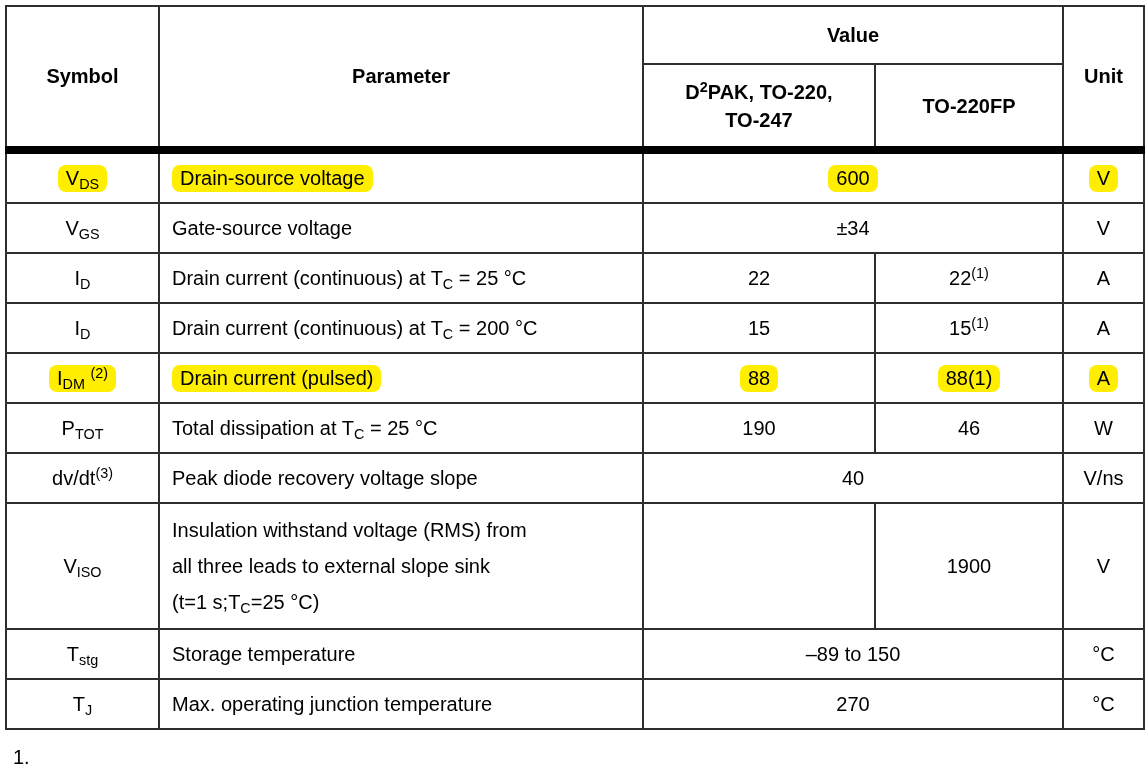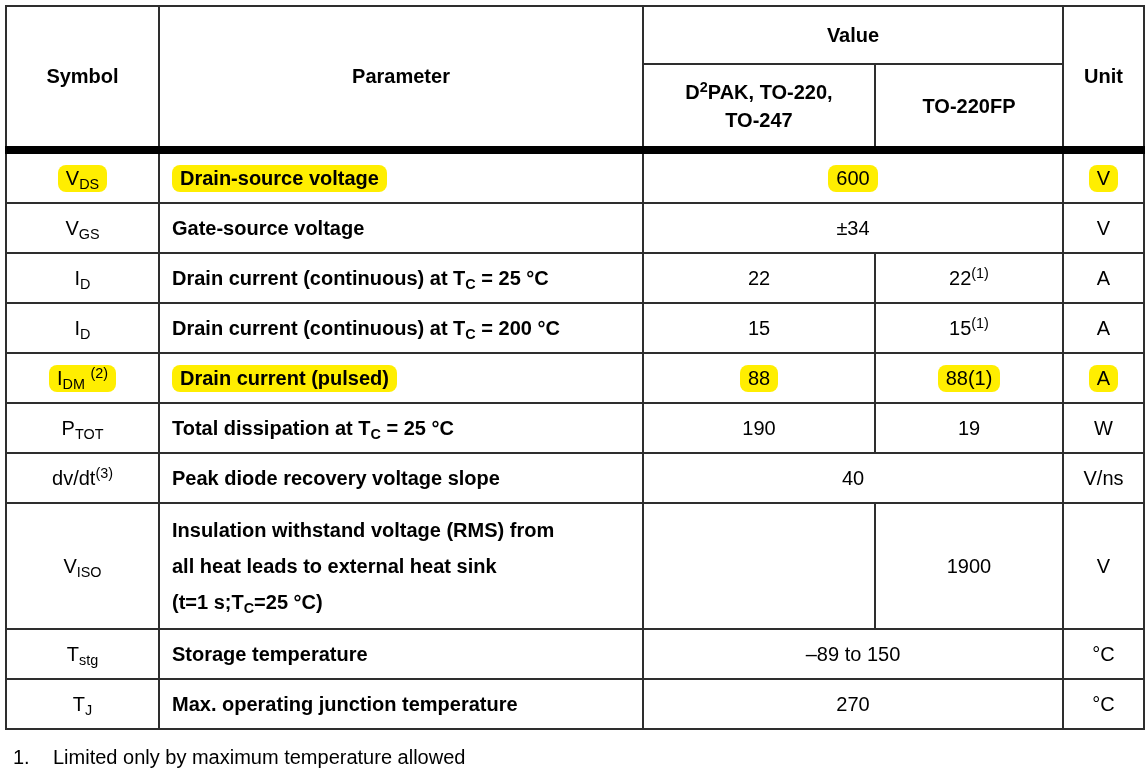--- a/index.html
+++ b/index.html
@@ -39,21 +39,20 @@
   tbody tr.tall { height: 126px; }
   tbody td {
     font-size: 20px;
     text-align: center;
     vertical-align: middle;
   }
   td.param {
     text-align: left;
     padding: 6px 10px 6px 12px;
     line-height: 1.8;
-    font-weight: bold;
   }
   sub {
     font-size: 0.72em;
     vertical-align: baseline;
     position: relative;
     top: 0.30em;
     line-height: 0;
   }
   sup {
     font-size: 0.72em;
@@ -138,34 +137,34 @@
         <td class="param"><span class="hl"><span>Drain current (pulsed)</span></span></td>
         <td><span class="hl"><span>88</span></span></td>
         <td><span class="hl"><span>88(1)</span></span></td>
         <td><span class="hl">A</span></td>
       </tr>
 
       <tr>
         <td><span><span>P</span><sub>TOT</sub></span></td>
         <td class="param"><span><span>Total dissipation at T</span><sub>C</sub><span> = 25 °C</span></span></td>
         <td><span><span>190</span></span></td>
-        <td><span><span>19</span></span></td>
+        <td><span><span>46</span></span></td>
         <td><span>W</span></td>
       </tr>
 
       <tr>
         <td><span><span>dv/dt</span><sup>(3)</sup></span></td>
         <td class="param"><span><span>Peak diode recovery voltage slope</span></span></td>
         <td colspan="2"><span>40</span></td>
         <td><span>V/ns</span></td>
       </tr>
 
       <tr class="tall">
         <td><span><span>V</span><sub>ISO</sub></span></td>
-        <td class="param"><span><span>Insulation withstand voltage (RMS) from</span><br><span>all heat leads to external heat sink</span><br><span>(t=1 s;T</span><sub>C</sub><span>=25 °C)</span></span></td>
+        <td class="param"><span><span>Insulation withstand voltage (RMS) from</span><br><span>all three leads to external slope sink</span><br><span>(t=1 s;T</span><sub>C</sub><span>=25 °C)</span></span></td>
         <td><span></span></td>
         <td><span><span>1900</span></span></td>
         <td><span>V</span></td>
       </tr>
 
       <tr>
         <td><span><span>T</span><sub>stg</sub></span></td>
         <td class="param"><span><span>Storage temperature</span></span></td>
         <td colspan="2"><span>–89 to 150</span></td>
         <td><span>°C</span></td>
@@ -177,18 +176,17 @@
         <td colspan="2"><span>270</span></td>
         <td><span>°C</span></td>
       </tr>
 
     </tbody>
   </table>
 
   <div class="footnotes">
     <div class="footnote">
       <span class="fn-num">1.</span>
-      <span>Limited only by maximum temperature allowed</span>
     </div>
 
   </div>
 
 </div>
 
 </body></html>

